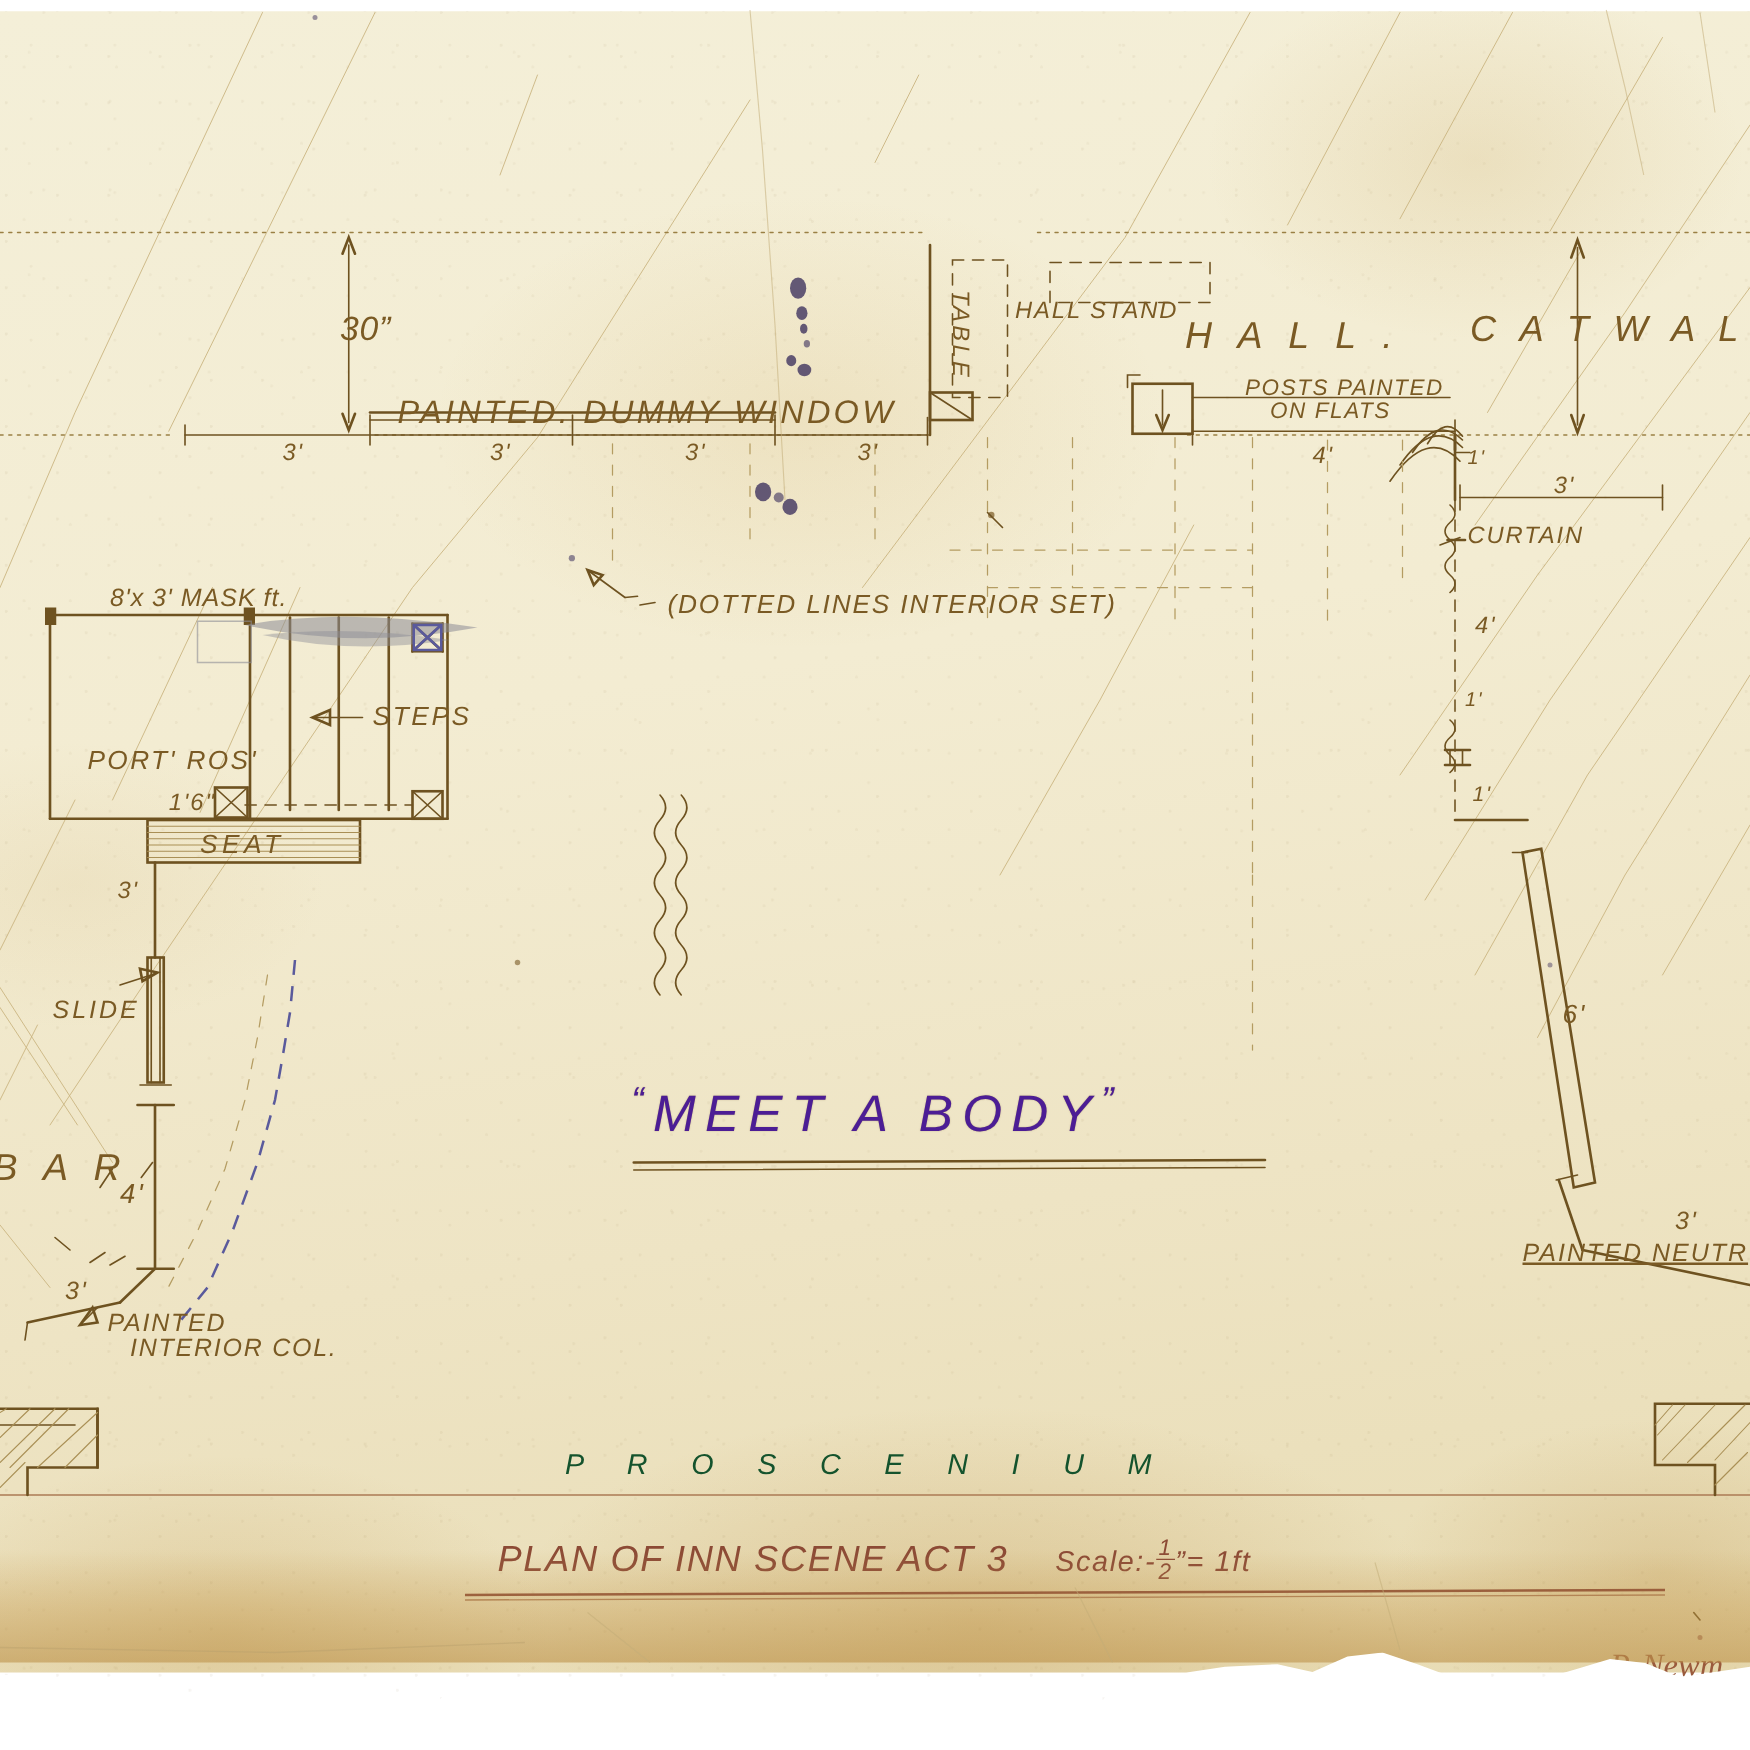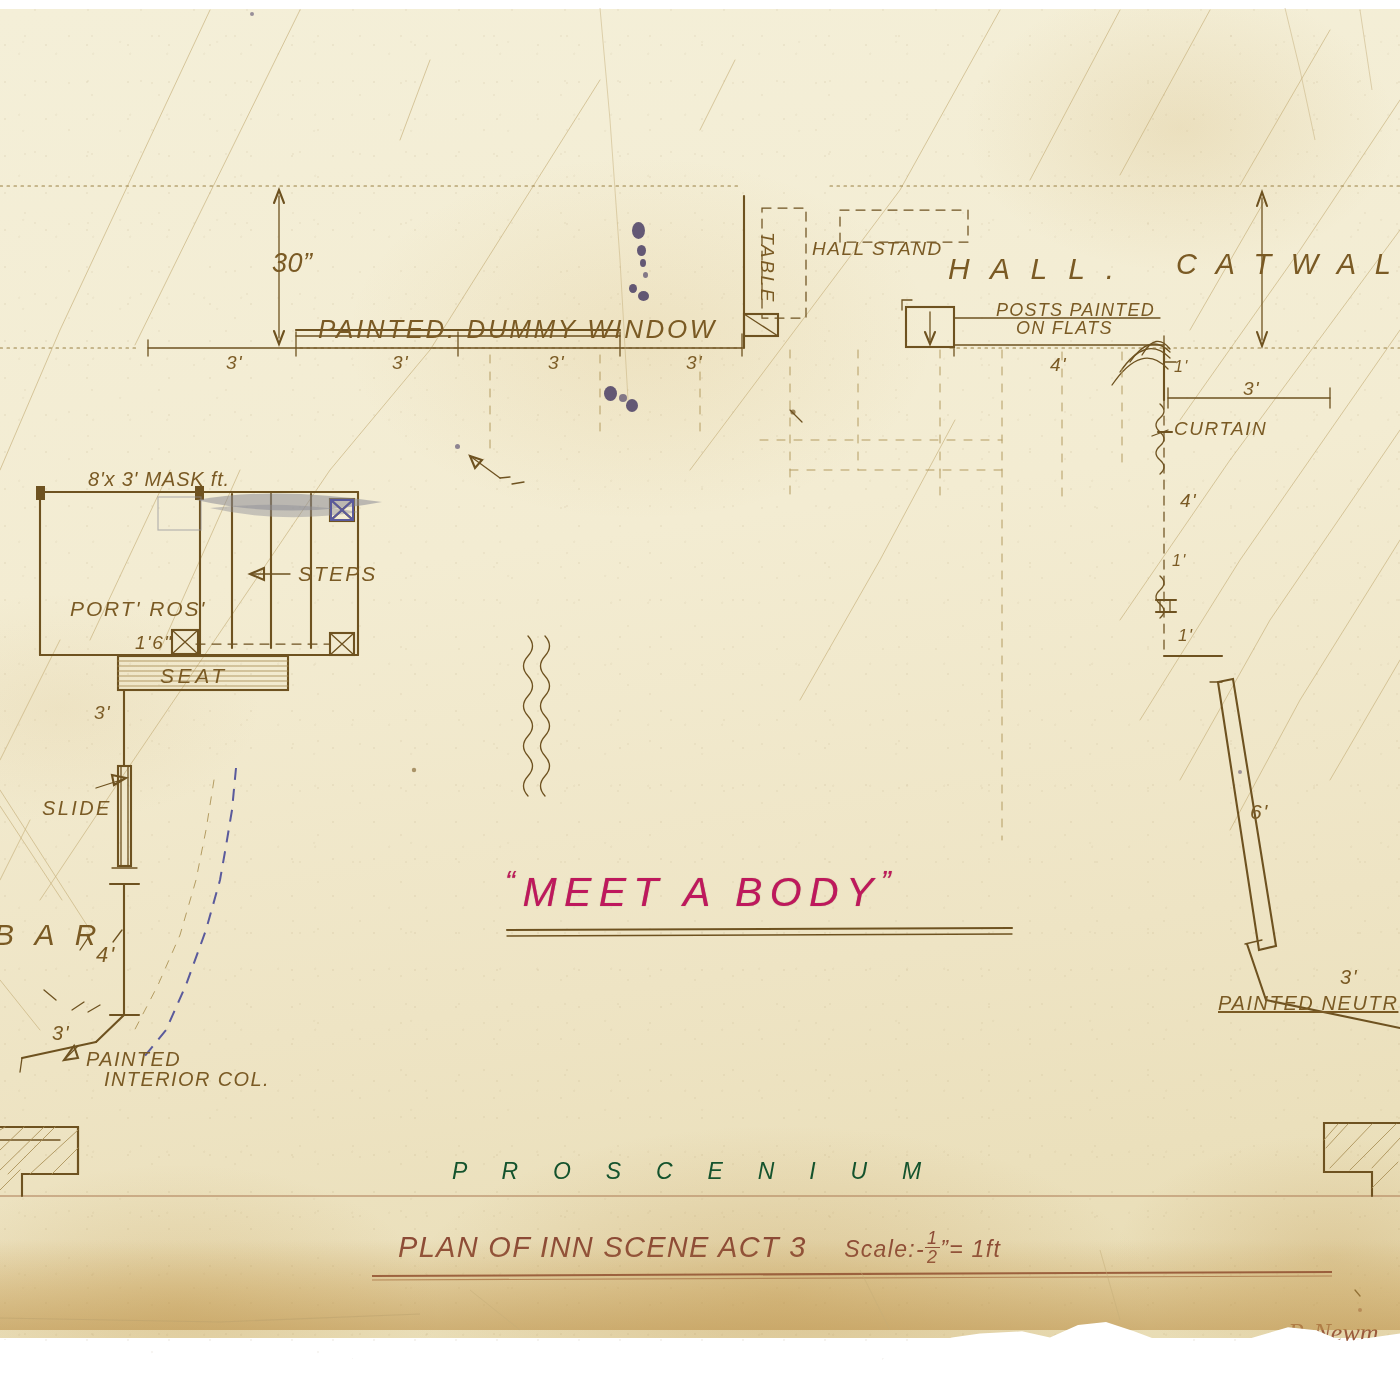--- a/index.html
+++ b/index.html
@@ -46,21 +46,21 @@
     white-space:nowrap;
     font-style:italic;
     letter-spacing:.08em;
     transform-origin:left top;
   }
   .caps{font-style:italic;font-weight:400;}
 
   
   #bigtitle{
     position:absolute;left:505px;top:864px;
-    font-size:41px;letter-spacing:.18em;color:#be185d;
+    font-size:41px;letter-spacing:.18em;color:#4c1d95;
     font-family:"Liberation Sans",sans-serif;font-style:italic;font-weight:400;
     text-shadow:0 0 1px rgba(106,77,28,.5);
   }
   #bigtitle .q{font-size:30px;vertical-align:super;}
 
   #pros{
     position:absolute;left:452px;top:1158px;
     font-size:23px;letter-spacing:.62em;color:#14532d;font-style:italic;
   }
 
@@ -454,20 +454,21 @@
   <div class="lbl caps" style="left:1180px;top:490px;font-size:19px;">4'</div>
 
   <div class="lbl caps" style="left:1174px;top:358px;font-size:16px;">1'</div>
   <div class="lbl caps" style="left:1172px;top:552px;font-size:16px;">1'</div>
   <div class="lbl caps" style="left:1178px;top:626px;font-size:17px;">1'</div>
 
   <div class="lbl caps" style="left:1250px;top:800px;font-size:21px;">6'</div>
   <div class="lbl caps" style="left:1340px;top:966px;font-size:20px;">3'</div>
   <div class="lbl caps" style="left:1218px;top:992px;font-size:20px;letter-spacing:.08em;text-decoration:underline;">PAINTED NEUTR</div>
 
+  <div class="lbl caps" style="left:534px;top:472px;font-size:21px;letter-spacing:.07em;">(DOTTED LINES INTERIOR SET)</div>
 
   <div class="lbl caps" style="left:88px;top:468px;font-size:20px;letter-spacing:.04em;">8'x 3' MASK ft.</div>
 
   <div class="lbl caps" style="left:70px;top:561px;font-size:21px;letter-spacing:.09em;margin-top:36px;">PORT' ROS'</div>
 
   <div class="lbl caps" style="left:298px;top:562px;font-size:21px;letter-spacing:.10em;">STEPS</div>
 
   <div class="lbl caps" style="left:135px;top:632px;font-size:19px;">1'6"</div>
 
   <div class="lbl caps" style="left:160px;top:664px;font-size:21px;letter-spacing:.17em;text-align:center;">SEAT</div>

